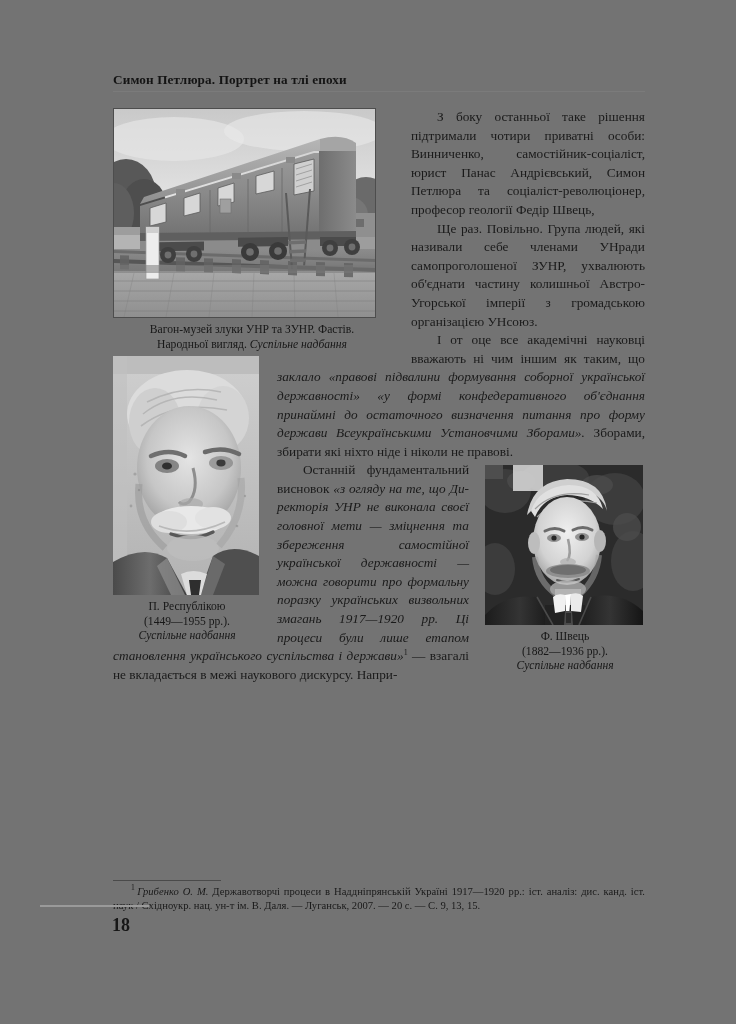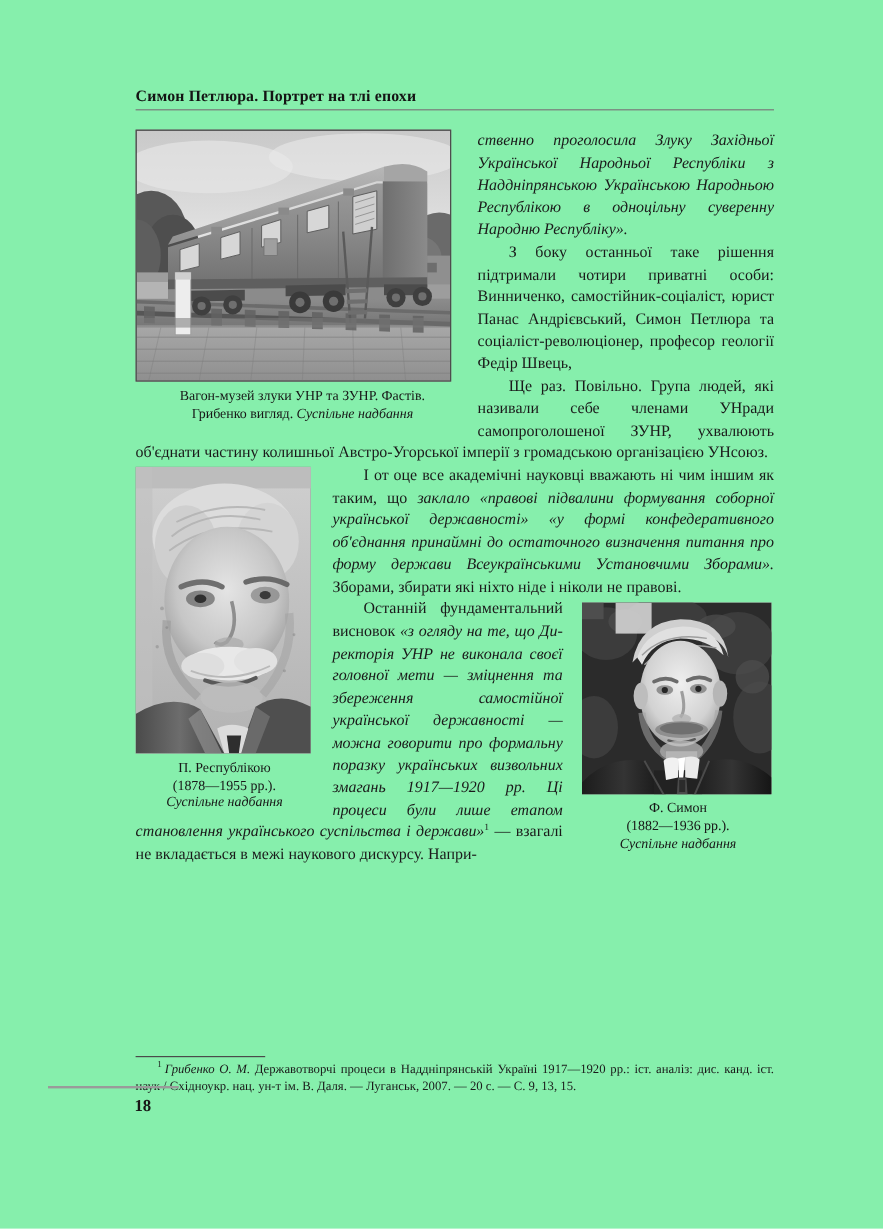--- a/index.html
+++ b/index.html
@@ -4,21 +4,21 @@
 <style>
   html, body {
     margin: 0;
     padding: 0;
     background: #ffffff;
   }
   .page {
     position: relative;
     width: 736px;
     height: 1024px;
-    background: #86efac;
+    background: #737373;
     font-family: "Liberation Serif", serif;
     color: #1a1a1a;
     overflow: hidden;
   }
 
   
   .runhead {
     position: absolute;
     left: 113px;
     top: 72px;
@@ -57,21 +57,21 @@
   .body p.noind { text-indent: 0; }
   .it { font-style: italic; }
 
   
   .fig {
     position: relative;
   }
   .fig-train {
     float: left;
     width: 278px;
-    margin: 0 7px 2px 0;
+    margin: 0 20px 2px 0;
     clear: left;
   }
   .fig-andr {
     float: left;
     width: 148px;
     margin: 2px 16px 2px 0;
     clear: left;
   }
   .fig-shvets {
     float: right;
@@ -138,21 +138,21 @@
     top: 905px;
     width: 160px;
   }
   .folio-rule {
     width: 109px;
     border-bottom: 2.4px solid #9a9a9a;
   }
   .folio-num {
     margin-top: 8px;
     margin-left: 72px;
-    font-size: 14px;
+    font-size: 18px;
     color: #171717;
     font-weight: bold;
   }
 
   sup.inline-fn {
     font-size: 8px;
     vertical-align: super;
     line-height: 0;
   }
 </style>
@@ -321,25 +321,24 @@
           </g>
 
           <rect x="32" y="118" width="13" height="52" fill="#ededed" stroke="#9b9b9b" stroke-width="0.7"></rect>
           <rect x="32" y="118" width="13" height="6" fill="#cfcfcf"></rect>
 
           <rect x="0" y="156" width="261" height="8" fill="#7a7a7a" opacity="0.55"></rect>
         </svg>
       </div>
       <div class="caption">
         <span>Вагон-музей злуки УНР та ЗУНР. Фастів.</span><br>
-        <span>Грибенко вигляд. </span><span class="it">Суспільне надбання</span>
+        <span>Народньої вигляд. </span><span class="it">Суспільне надбання</span>
       </div>
     </div>
 
-    <p class="noind it">ственно проголосила Злуку Захід­ньої Української Народньої Республі­ки з Наддніпрянською Українською Народньою Республікою в одноціль­ну суверенну Народню Республіку».</p>
     <p>З боку останньої таке рішення підтримали чотири приватні осо­би: Винниченко, самостійник-соціаліст, юрист Панас Андрієвський, Симон Петлюра та соці­аліст-революціонер, професор геології Федір Швець,</p>
     <p>Ще раз. Повільно. Група людей, які називали себе членами УНради самопроголошеної ЗУНР, ухвалю­ють об'єднати частину колишньої Австро-Угорської імперії з громад­ською організацією УНсоюз.</p>
 
     <div class="fig fig-andr">
       <div class="photo andr-photo">
         <svg width="146" height="239" viewBox="0 0 146 239" preserveAspectRatio="none">
           <defs>
             <radialGradient id="aface" cx="50%" cy="42%" r="62%">
               <stop offset="0%" stop-color="#e4e4e4"></stop>
               <stop offset="65%" stop-color="#c6c6c6"></stop>
@@ -409,21 +408,21 @@
             <circle cx="22" cy="118" r="1.6"></circle>
             <circle cx="26" cy="134" r="1.2"></circle>
             <circle cx="18" cy="150" r="1.4"></circle>
             <circle cx="132" cy="140" r="1.2"></circle>
             <circle cx="124" cy="170" r="1.3"></circle>
           </g>
         </svg>
       </div>
       <div class="caption">
         <span>П. Республікою</span><br>
-        <span>(1878—1955 рр.).</span><br>
+        <span>(1449—1955 рр.).</span><br>
         <span class="it">Суспільне надбання</span>
       </div>
     </div>
 
     <p><span>І от оце все академічні науковці вважають ні чим іншим як таким, що </span><span class="it">заклало «правові підва­лини формування соборної української держав­ності» «у формі конфедеративного об'єднання принаймні до остаточного визначення питання про форму держави Всеукраїнськими Установ­чими Зборами».</span><span> Зборами, збирати які ніхто ніде і ніколи не правові.</span></p>
 
     <div class="fig fig-shvets">
       <div class="photo shvets-photo">
         <svg width="158" height="160" viewBox="0 0 158 160" preserveAspectRatio="none">
           <defs>
@@ -499,21 +498,21 @@
           <path d="M80,130 L86,129 L84,150 L81,150 Z" fill="#ffffff"></path>
 
           <path d="M80,146 L87,146 L88,160 L79,160 Z" fill="#4a4a4a"></path>
           <path d="M81,148 L86,148 L86,158 L81,158 Z" fill="#2b2b2b"></path>
 
           <path d="M52,132 L68,160" stroke="#555555" stroke-width="1.6" fill="none" opacity="0.8"></path>
           <path d="M106,132 L94,160" stroke="#555555" stroke-width="1.6" fill="none" opacity="0.8"></path>
         </svg>
       </div>
       <div class="caption">
-        <span>Ф. Симон</span><br>
+        <span>Ф. Швець</span><br>
         <span>(1882—1936 рр.).</span><br>
         <span class="it">Суспільне надбання</span>
       </div>
     </div>
 
     <p><span>Останній фундаментальний висновок </span><span class="it">«з огляду на те, що Ди­ректорія УНР не вико­нала своєї головної мети — зміцнення та збе­реження самостійної української державнос­ті — можна говорити про формальну поразку українських визвольних змагань 1917—1920 рр. Ці процеси були лише етапом становлення укра­їнського суспільства і держави»</span><sup class="inline-fn">1</sup><span> — взагалі не вкладається в межі наукового дискурсу. Напри-</span></p>
   </div>
 
   <div class="footnote">
     <div class="footnote-rule"></div>

